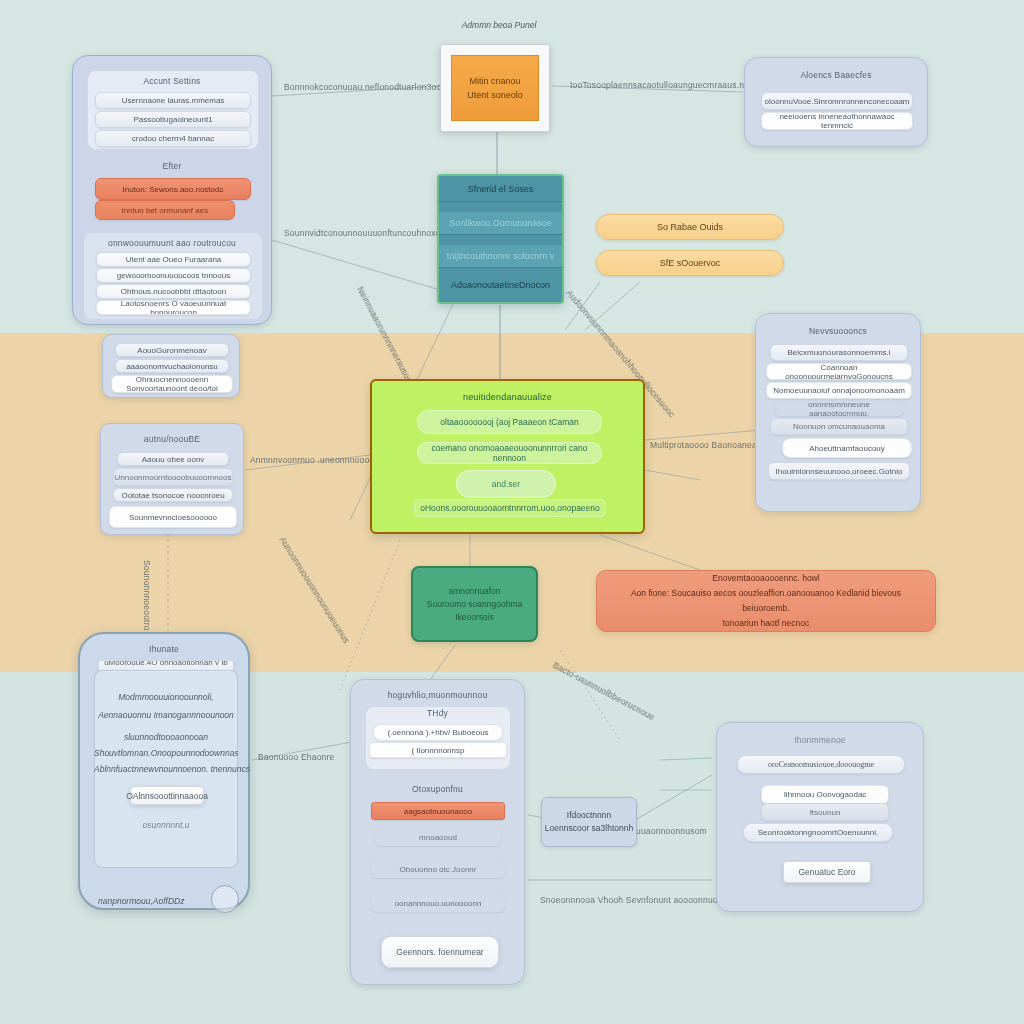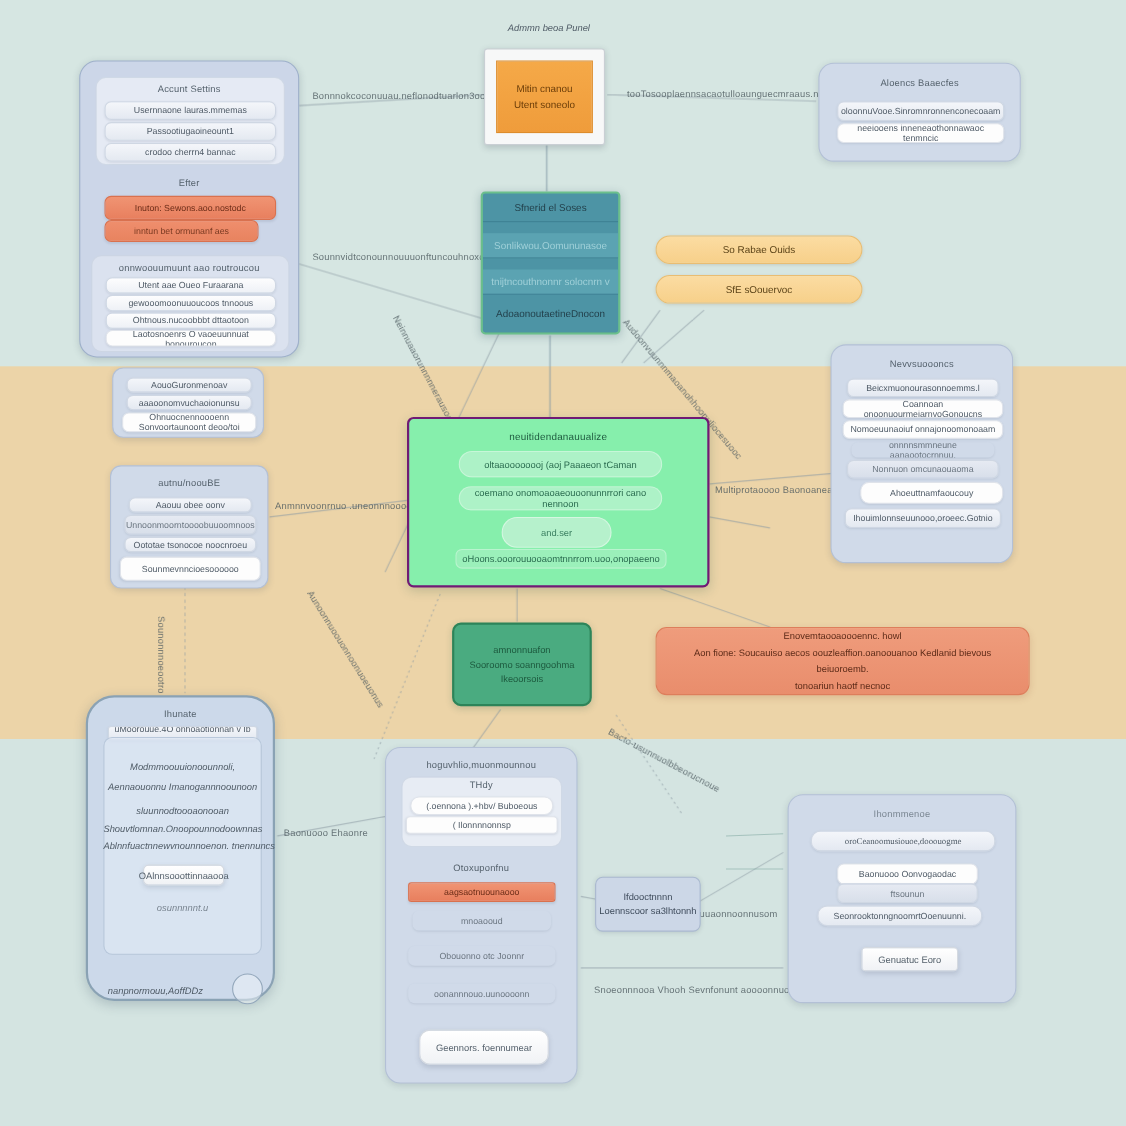--- a/index.html
+++ b/index.html
@@ -127,22 +127,22 @@
     display:flex;align-items:center;justify-content:center;
     color:#23414c;
     font-size:9px;
     text-align:center;
     filter:blur(.45px);
   }
   .teal-seg.light{background:#5ba3b2;color:#9fd0d8;margin-top:10px;}
   .teal-seg.none{border-bottom:none;}
 
   .green-card{
-    background:#86efac;
-    border:2px solid #701a75;
+    background:#bef264;
+    border:2px solid #a16207;
     border-radius:6px;
     box-shadow:0 3px 10px rgba(40,90,70,.22);
   }
   .green-row{
     position:absolute;box-sizing:border-box;
     background:rgba(228,245,236,.42);
     border:1px solid rgba(255,255,255,.30);
     border-radius:16px;
     display:flex;align-items:center;justify-content:center;
     color:#2a6c50;
@@ -455,19 +455,19 @@
   </div>
 
   <div class="node blue-chip" style="left:541px;top:797px;width:96px;height:50px;">
     <div>Ifdooctnnnn</div>
     <div>Loennscoor  sa3lhtonnh</div>
   </div>
 
   <div class="node panel-soft" style="left:716px;top:722px;width:208px;height:190px;border-radius:14px;">
     <div class="cap" style="top:12px;opacity:.7;">Ihonmmenoe</div>
     <div class="row flat" style="position:absolute;left:20px;top:32px;width:168px;height:19px;border-radius:9px;font-family:Liberation Serif, serif;">oroCeanoomusiouoe,dooouogme</div>
-    <div class="row white" style="position:absolute;left:44px;top:62px;width:128px;height:19px;border-radius:6px;">Baonuooo  Oonvogaodac</div>
+    <div class="row white" style="position:absolute;left:44px;top:62px;width:128px;height:19px;border-radius:6px;">Iihnnoou  Oonvogaodac</div>
     <div class="row dim" style="position:absolute;left:44px;top:80px;width:128px;height:18px;border-radius:6px;">ftsounun</div>
     <div class="row flat" style="position:absolute;left:26px;top:100px;width:150px;height:19px;border-radius:9px;">SeonrooktonngnoomrtOoenuunni.</div>
     <div class="rounded-btn" style="left:66px;top:138px;width:88px;height:22px;border-radius:4px;">Genuatuc  Eoro</div>
   </div>
 
 </div>
 
 </body></html>

